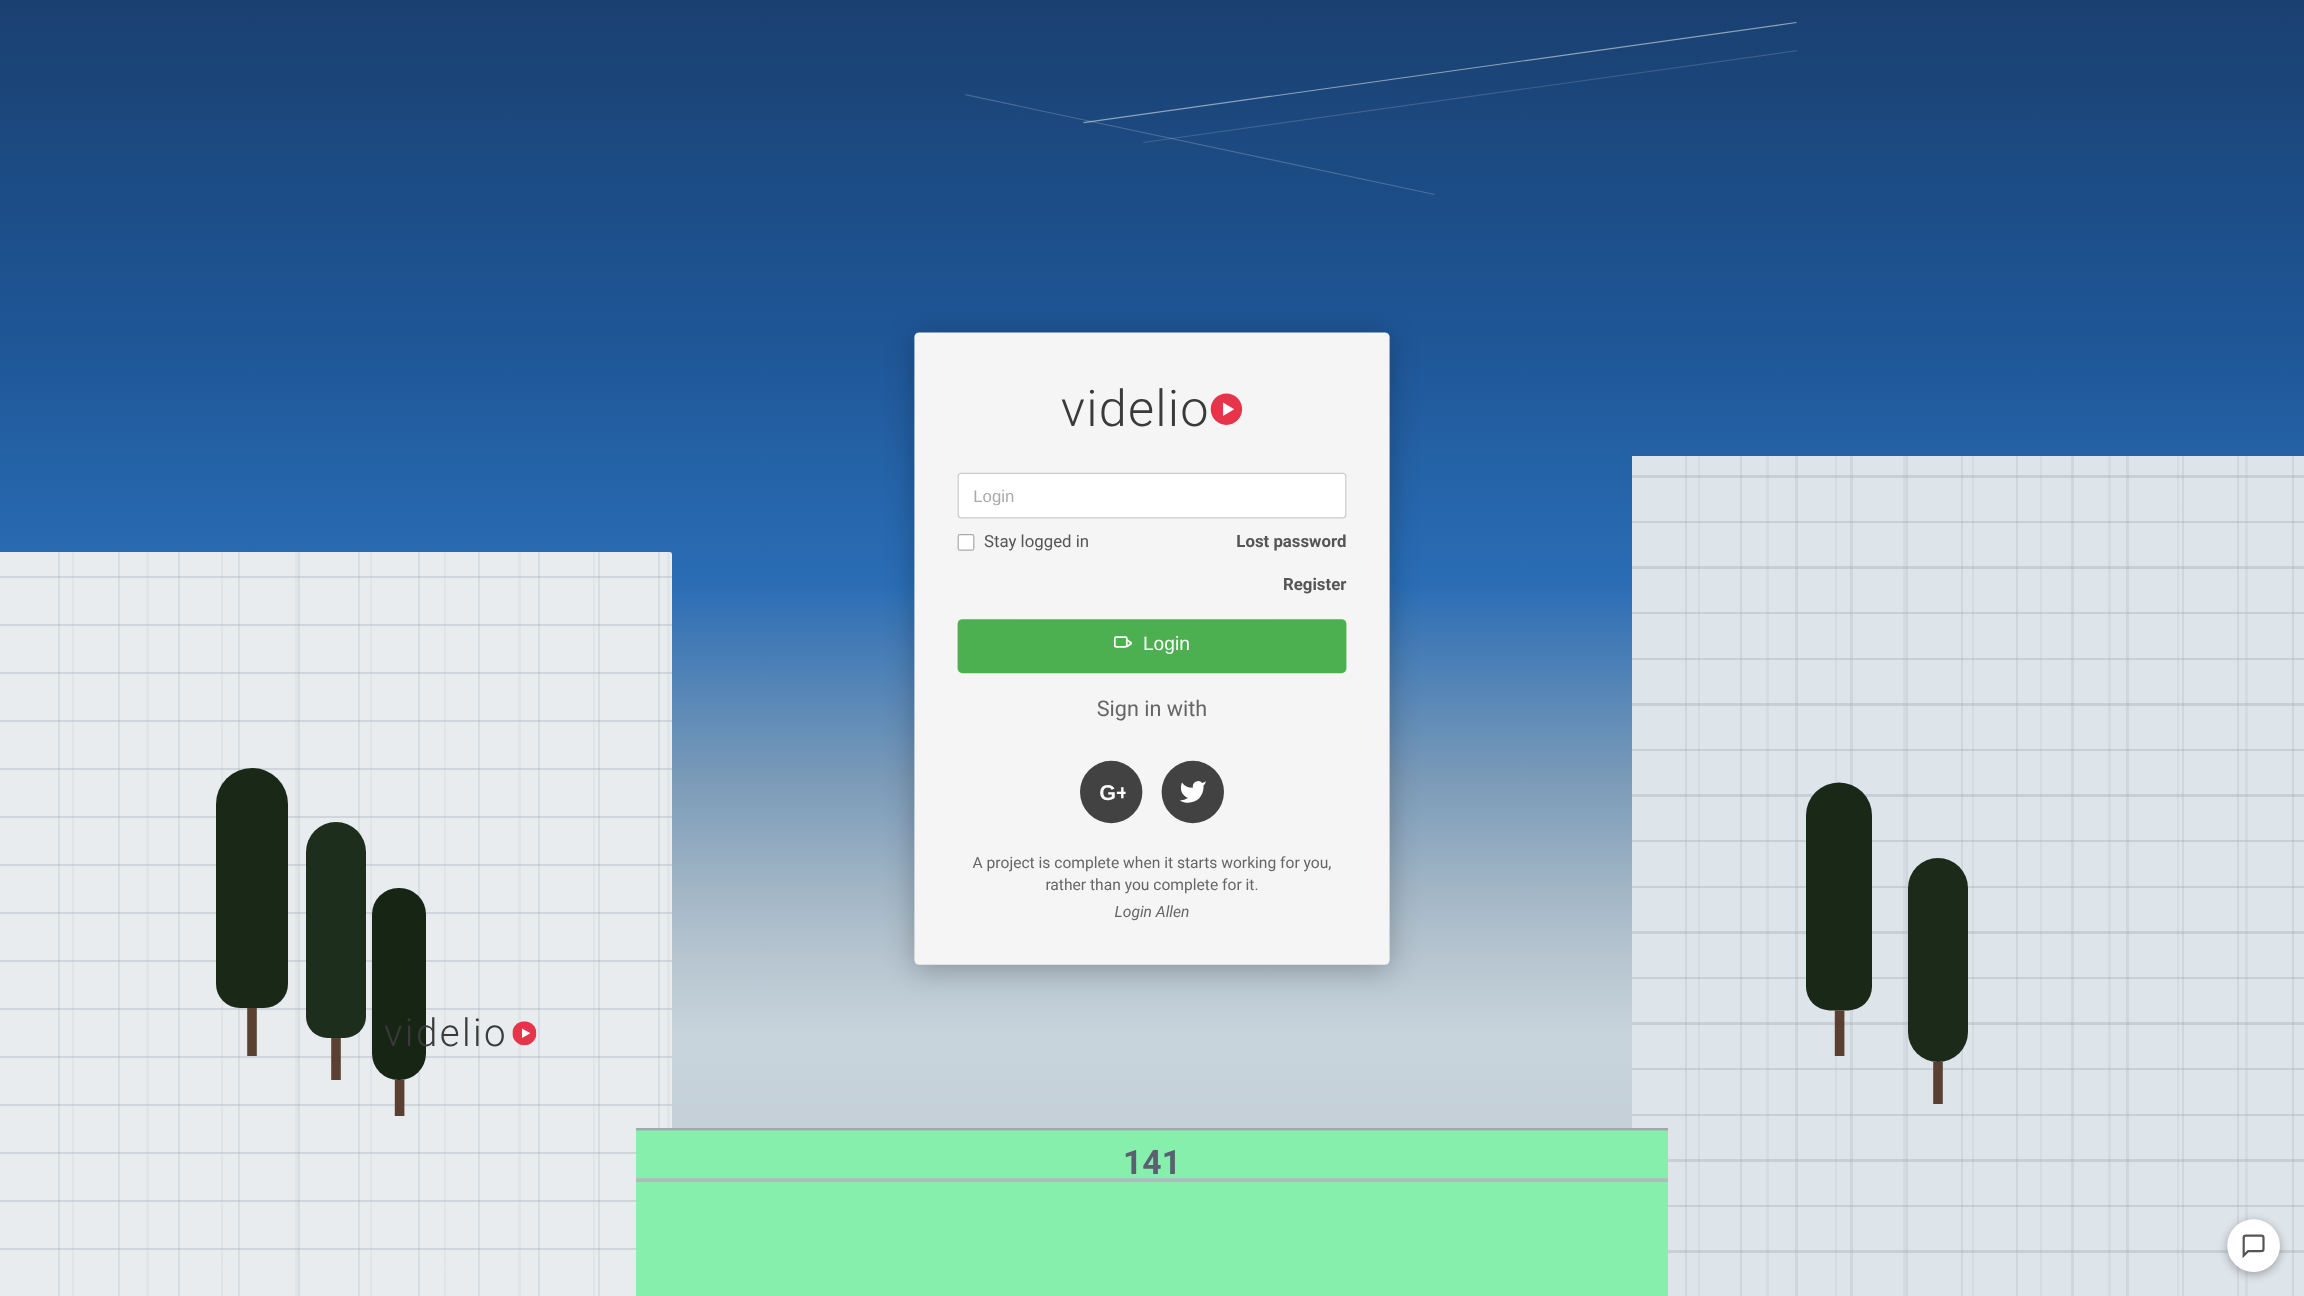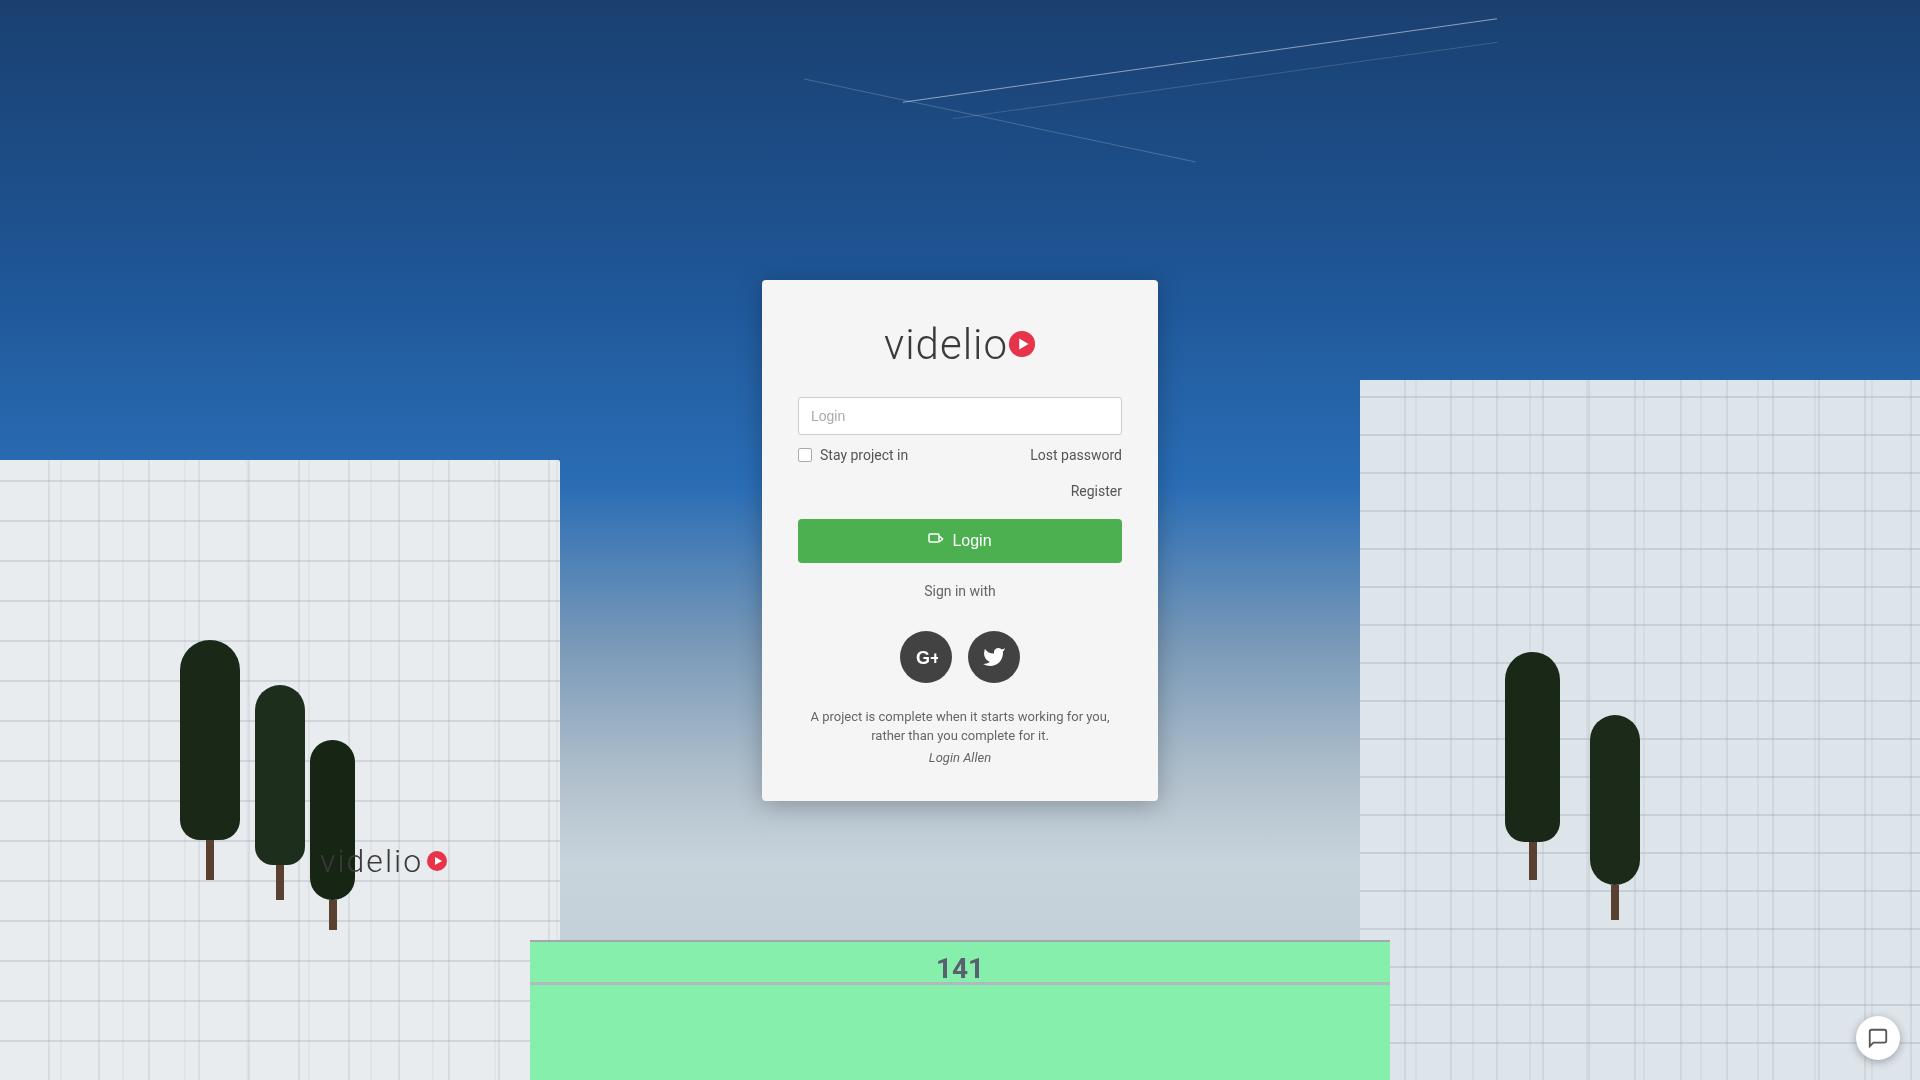--- a/index.html
+++ b/index.html
@@ -239,20 +239,21 @@
       font-size: 14px;
       color: #555;
       cursor: pointer;
     }
 
     .remember-right {
       text-align: right;
       display: flex;
       flex-direction: column;
       gap: 20px;
+      font-weight: bold;
     }
 
     .lost-password-link, .register-link {
       font-size: 14px;
       color: #555;
       text-decoration: none;
       display: block;
       text-align: right;
     }
 
@@ -268,21 +269,21 @@
       cursor: pointer;
       display: flex;
       align-items: center;
       justify-content: center;
       gap: 8px;
       margin-bottom: 20px;
     }
 
     .sign-in-with {
       text-align: center;
-      font-size: 14px;
+      font-size: 18px;
       color: #666;
       margin-bottom: 32px;
     }
 
     .social-buttons {
       display: flex;
       justify-content: center;
       gap: 16px;
       margin-bottom: 24px;
     }
@@ -422,21 +423,21 @@
     </div>
 
     <div class="form-group">
       <input type="text" class="form-input" placeholder="Login" style="">
     </div>
 
 
     <div class="remember-row">
       <div class="remember-left">
         <input type="checkbox" class="remember-checkbox" style="">
-        <label class="remember-label">Stay project in</label>
+        <label class="remember-label">Stay logged in</label>
       </div>
       <div class="remember-right">
         <a href="#" class="lost-password-link">Lost password</a>
         <a href="#" class="register-link">Register</a>
       </div>
     </div>
 
     <button class="login-button">
       <span>
         <svg width="16" height="16" viewBox="0 0 16 16" fill="white">

